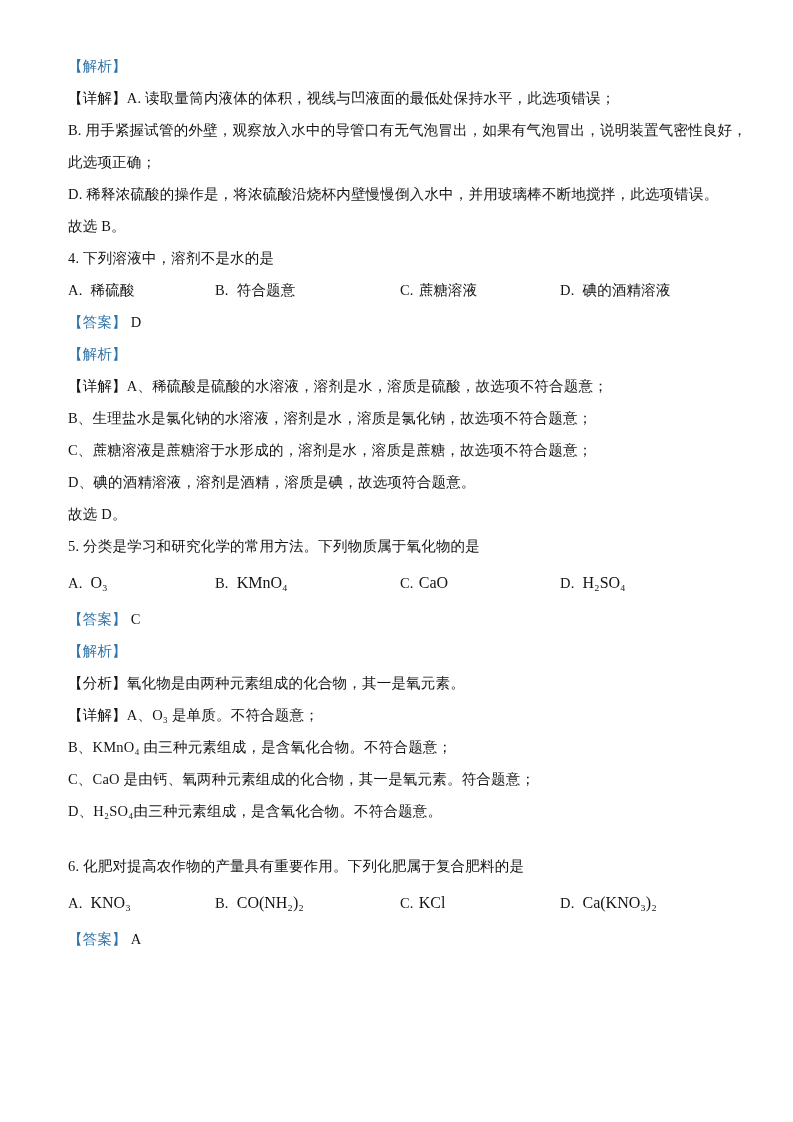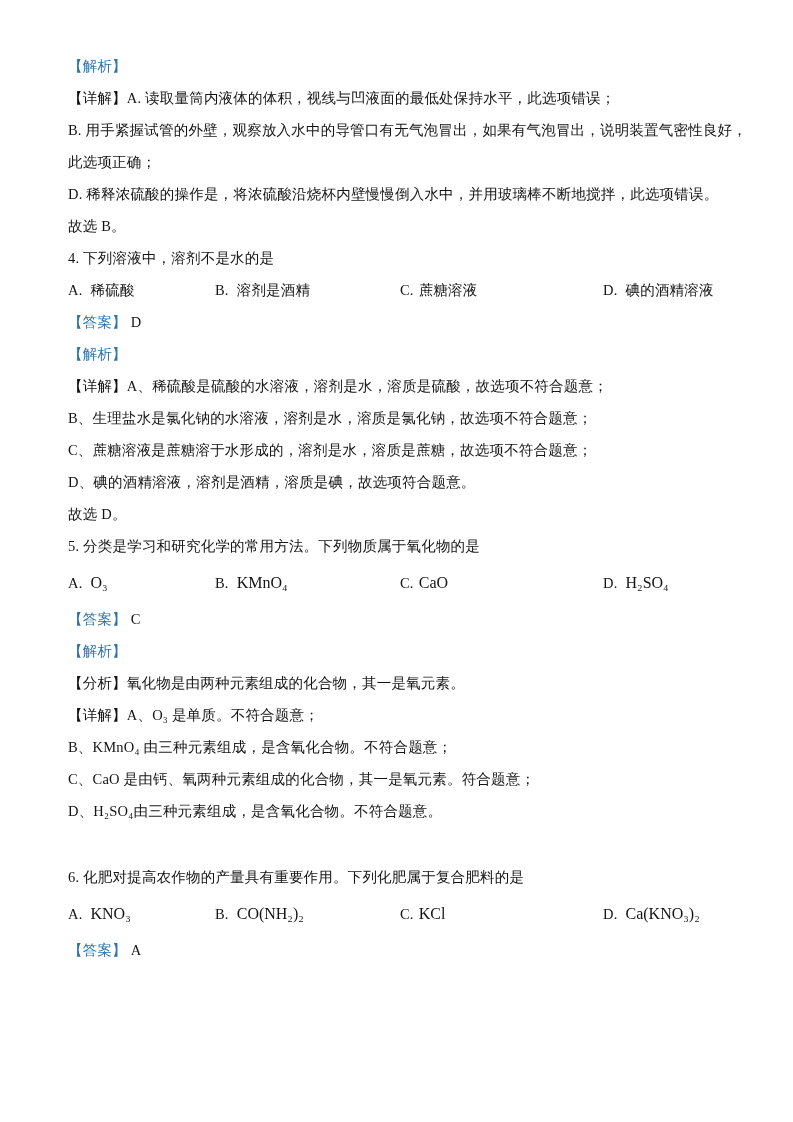--- a/index.html
+++ b/index.html
@@ -25,44 +25,44 @@
   .accent { color: var(--accent); }
   .ans-val { padding-left: 4px; }
   
   .opts { position: relative; height: 32px; }
   .opts.tall { height: 41px; }
   .opt { position: absolute; top: 0; line-height: 32px; white-space: nowrap; }
   .opts.tall .opt { line-height: 41px; }
   .opt.a { left: 0; }
   .opt.b { left: 147px; }
   .opt.c { left: 332px; }
-  .opt.d { left: 492px; margin-left: 43px; }
+  .opt.d { left: 492px; }
   .otext { padding-left: 8px; }
   .formula { font-size: 16px; padding-left: 8px; letter-spacing: 0; }
   .opt.c .otext, .opt.c .formula { padding-left: 5px; }
-  .gap-before { margin-top: 34px; }
+  .gap-before { margin-top: 23px; }
 </style>
 </head>
 <body>
 
 <div class="page">
 
   <div class="ln accent">【解析】</div>
 
   <div class="ln">【详解】A. 读取量筒内液体的体积，视线与凹液面的最低处保持水平，此选项错误；</div>
   <div class="ln">B. 用手紧握试管的外壁，观察放入水中的导管口有无气泡冒出，如果有气泡冒出，说明装置气密性良好，</div>
   <div class="ln">此选项正确；</div>
   <div class="ln">D. 稀释浓硫酸的操作是，将浓硫酸沿烧杯内壁慢慢倒入水中，并用玻璃棒不断地搅拌，此选项错误。</div>
   <div class="ln">故选 B。</div>
 
   <div class="ln">4. 下列溶液中，溶剂不是水的是</div>
 
   <div class="ln opts">
     <span class="opt a"><span>A.</span><span class="otext">稀硫酸</span></span>
-    <span class="opt b"><span>B.</span><span class="otext">溶剂是酒精</span></span>
+    <span class="opt b"><span>B.</span><span class="otext">符合题意</span></span>
     <span class="opt c"><span>C.</span><span class="otext">蔗糖溶液</span></span>
     <span class="opt d"><span>D.</span><span class="otext">碘的酒精溶液</span></span>
   </div>
 
   <div class="ln">
     <span class="accent">【答案】</span><span class="ans-val">D</span>
   </div>
   <div class="ln accent">【解析】</div>
 
   <div class="ln">【详解】A、稀硫酸是硫酸的水溶液，溶剂是水，溶质是硫酸，故选项不符合题意；</div>

